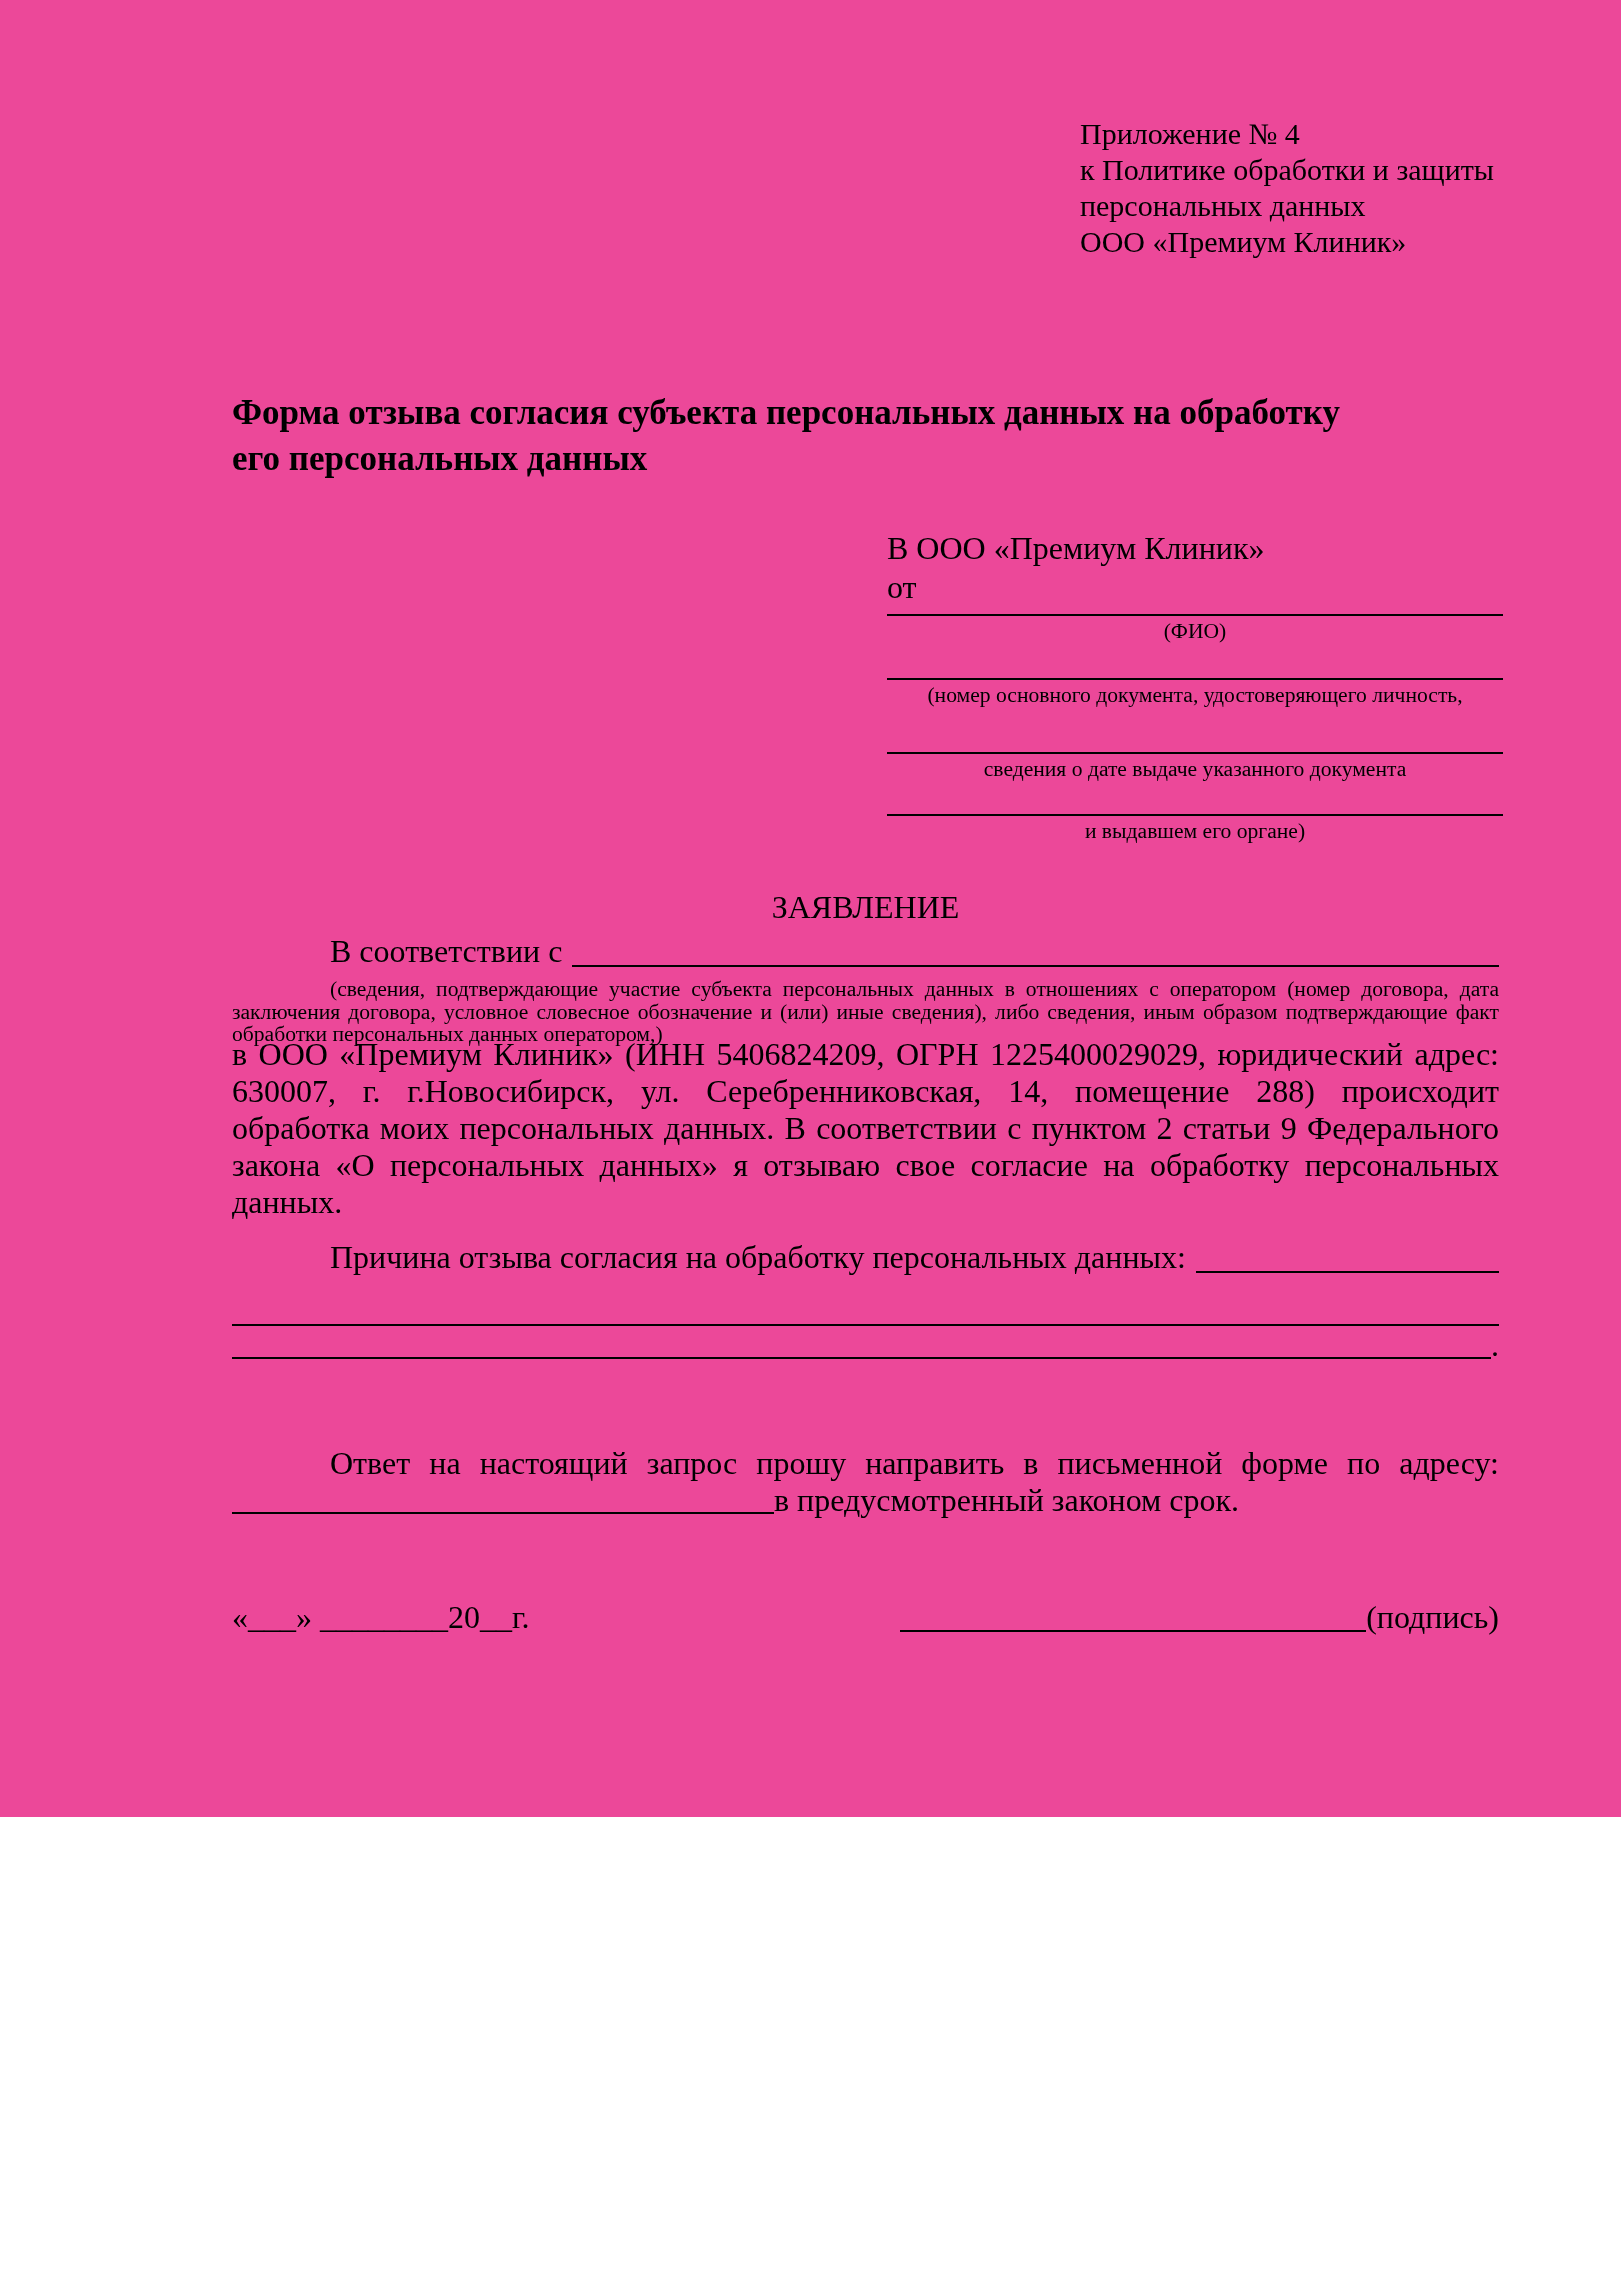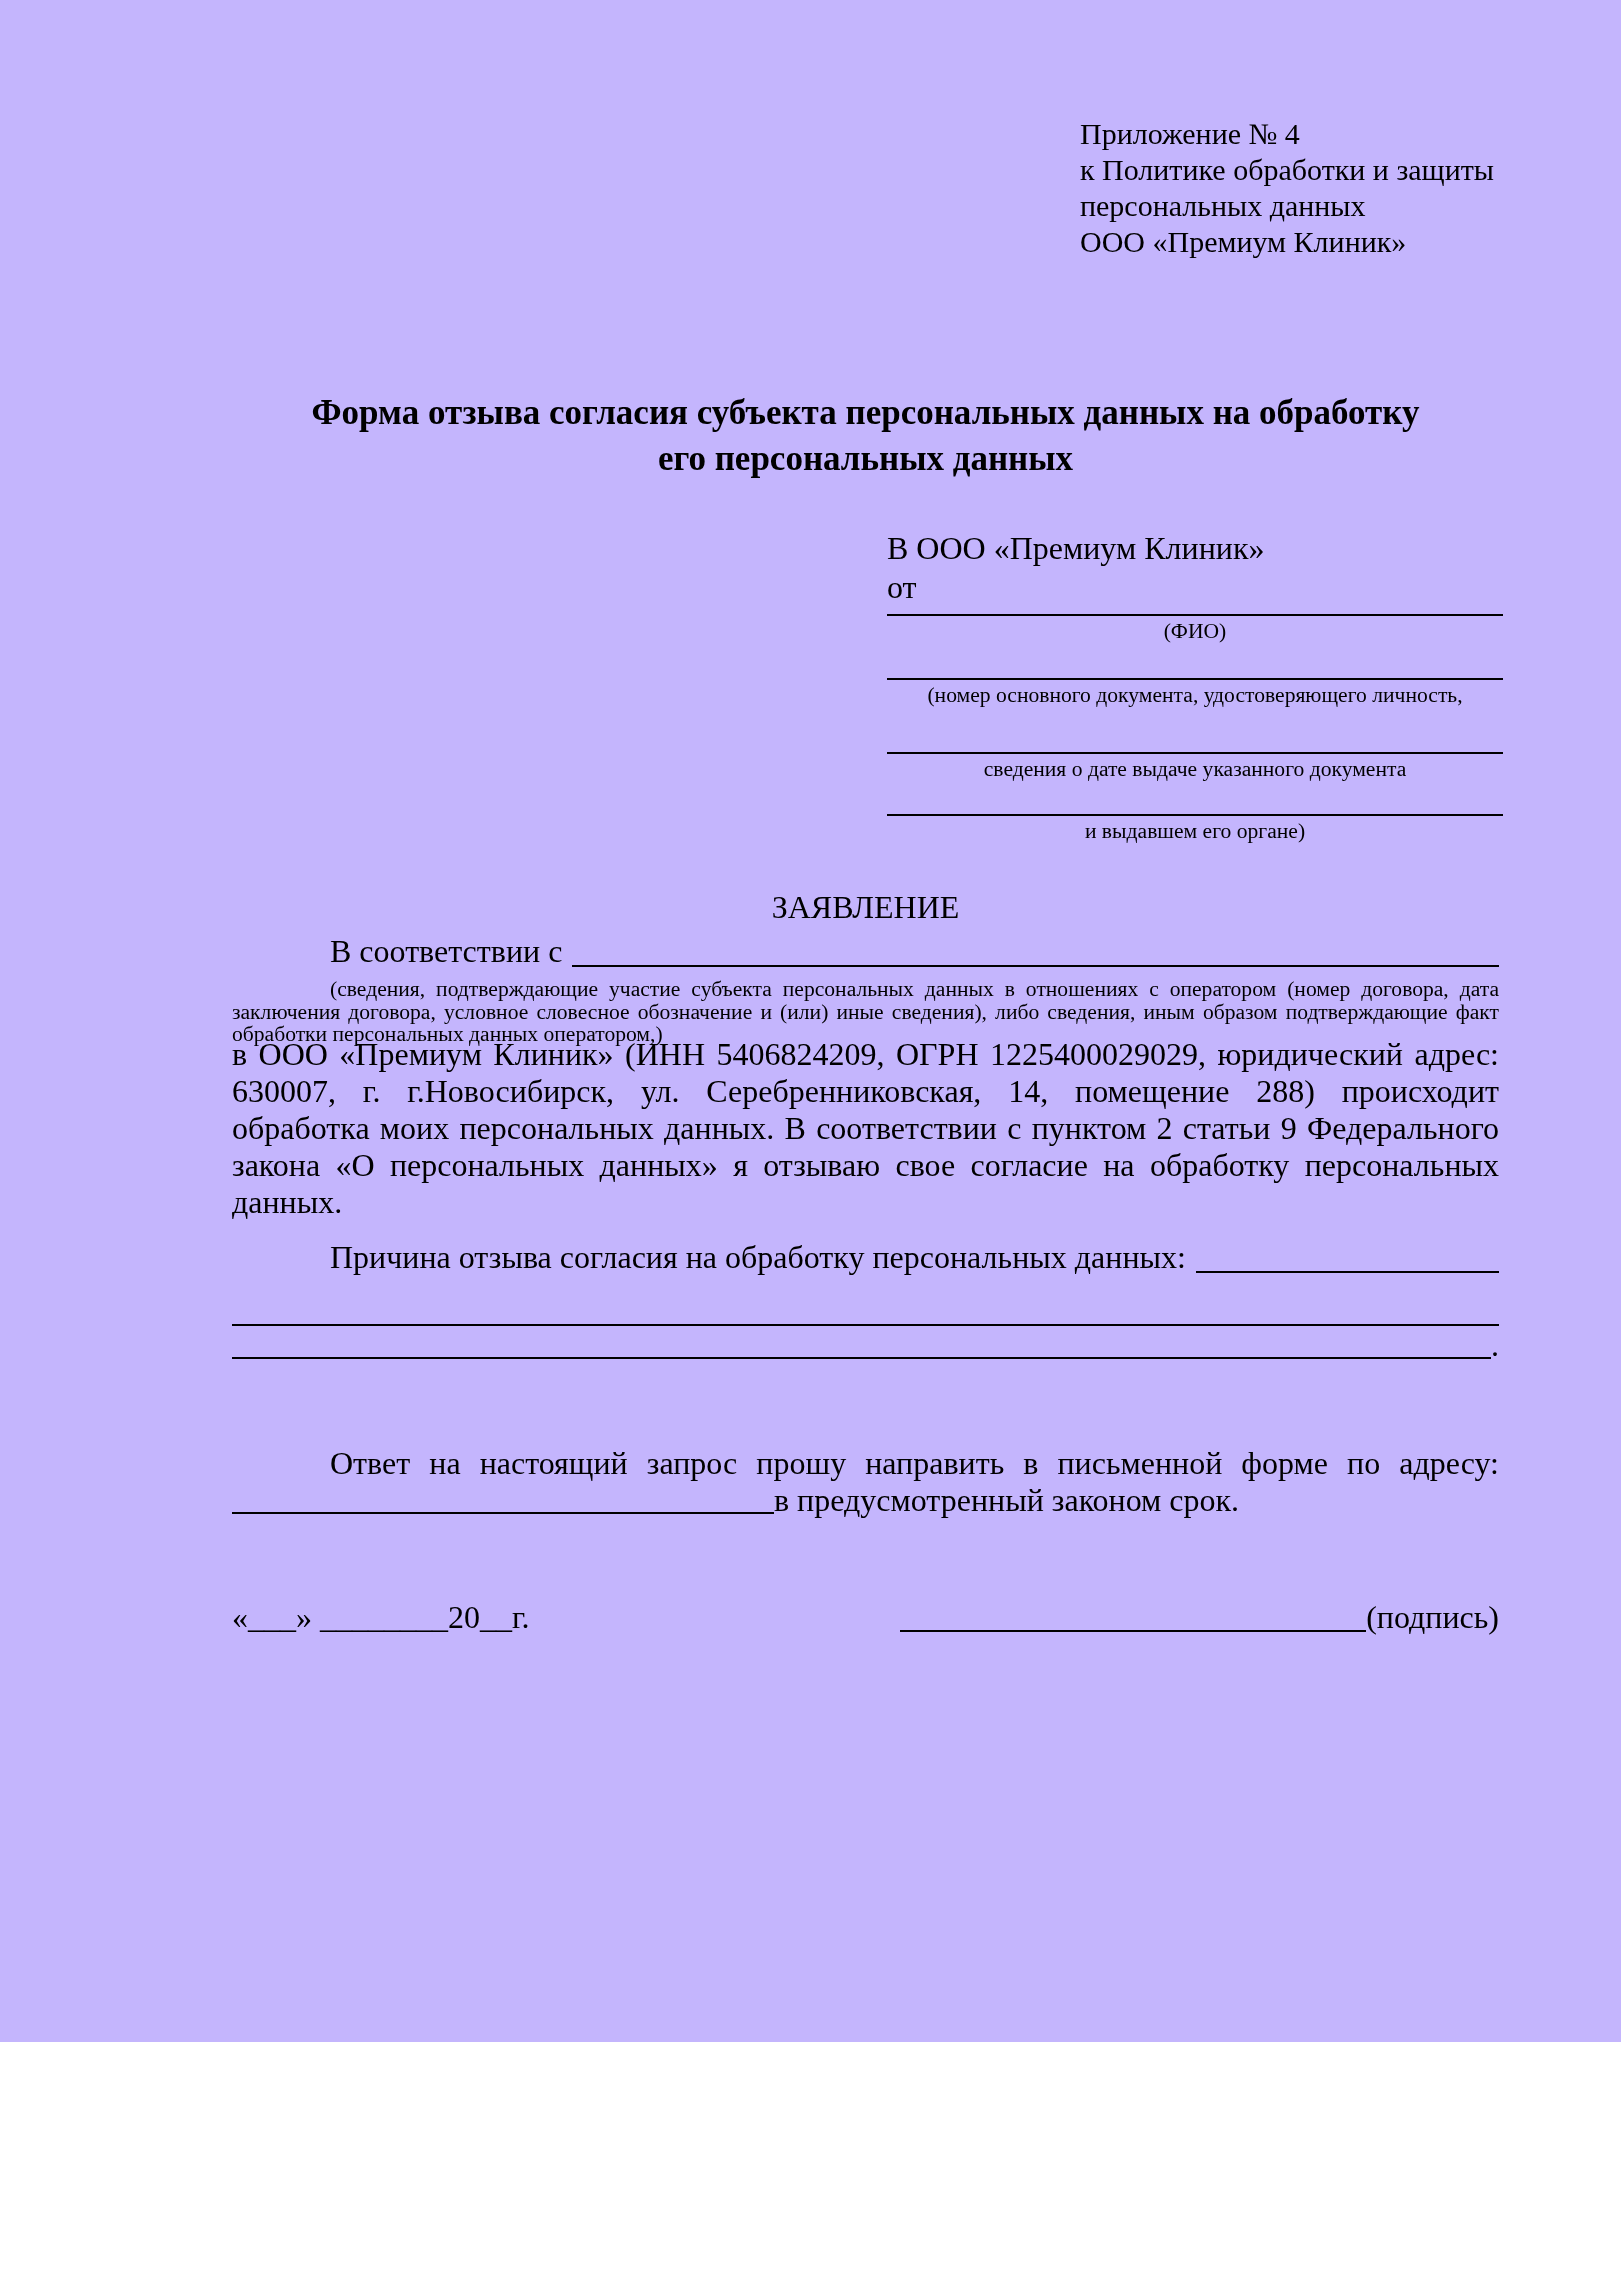--- a/index.html
+++ b/index.html
@@ -1,42 +1,41 @@
 <!DOCTYPE html>
 <html lang="ru"><head>
 <meta charset="utf-8">
 <title>Форма отзыва согласия</title>
 <style>
   html, body { margin: 0; padding: 0; background: #ffffff; }
   .page {
     position: relative;
     width: 1621px;
-    height: 2042px;
-    background: #c4b5fd;
+    height: 1817px;
+    background: #ec4899;
     color: #000000;
     font-family: "Liberation Serif", "DejaVu Serif", serif;
     overflow: hidden;
   }
 
   
   .appendix {
     position: absolute;
     left: 1080px; top: 116px;
     width: 470px;
     font-size: 30px;
     line-height: 36px;
   }
   .appendix div { white-space: nowrap; }
 
   
   .title {
     position: absolute;
     left: 232px; top: 390px;
     width: 1267px;
-    text-align: center;
     font-weight: bold;
     font-size: 35px;
     line-height: 46px;
   }
 
   
   .addressee {
     position: absolute;
     left: 887px; top: 529px;
     width: 616px;

